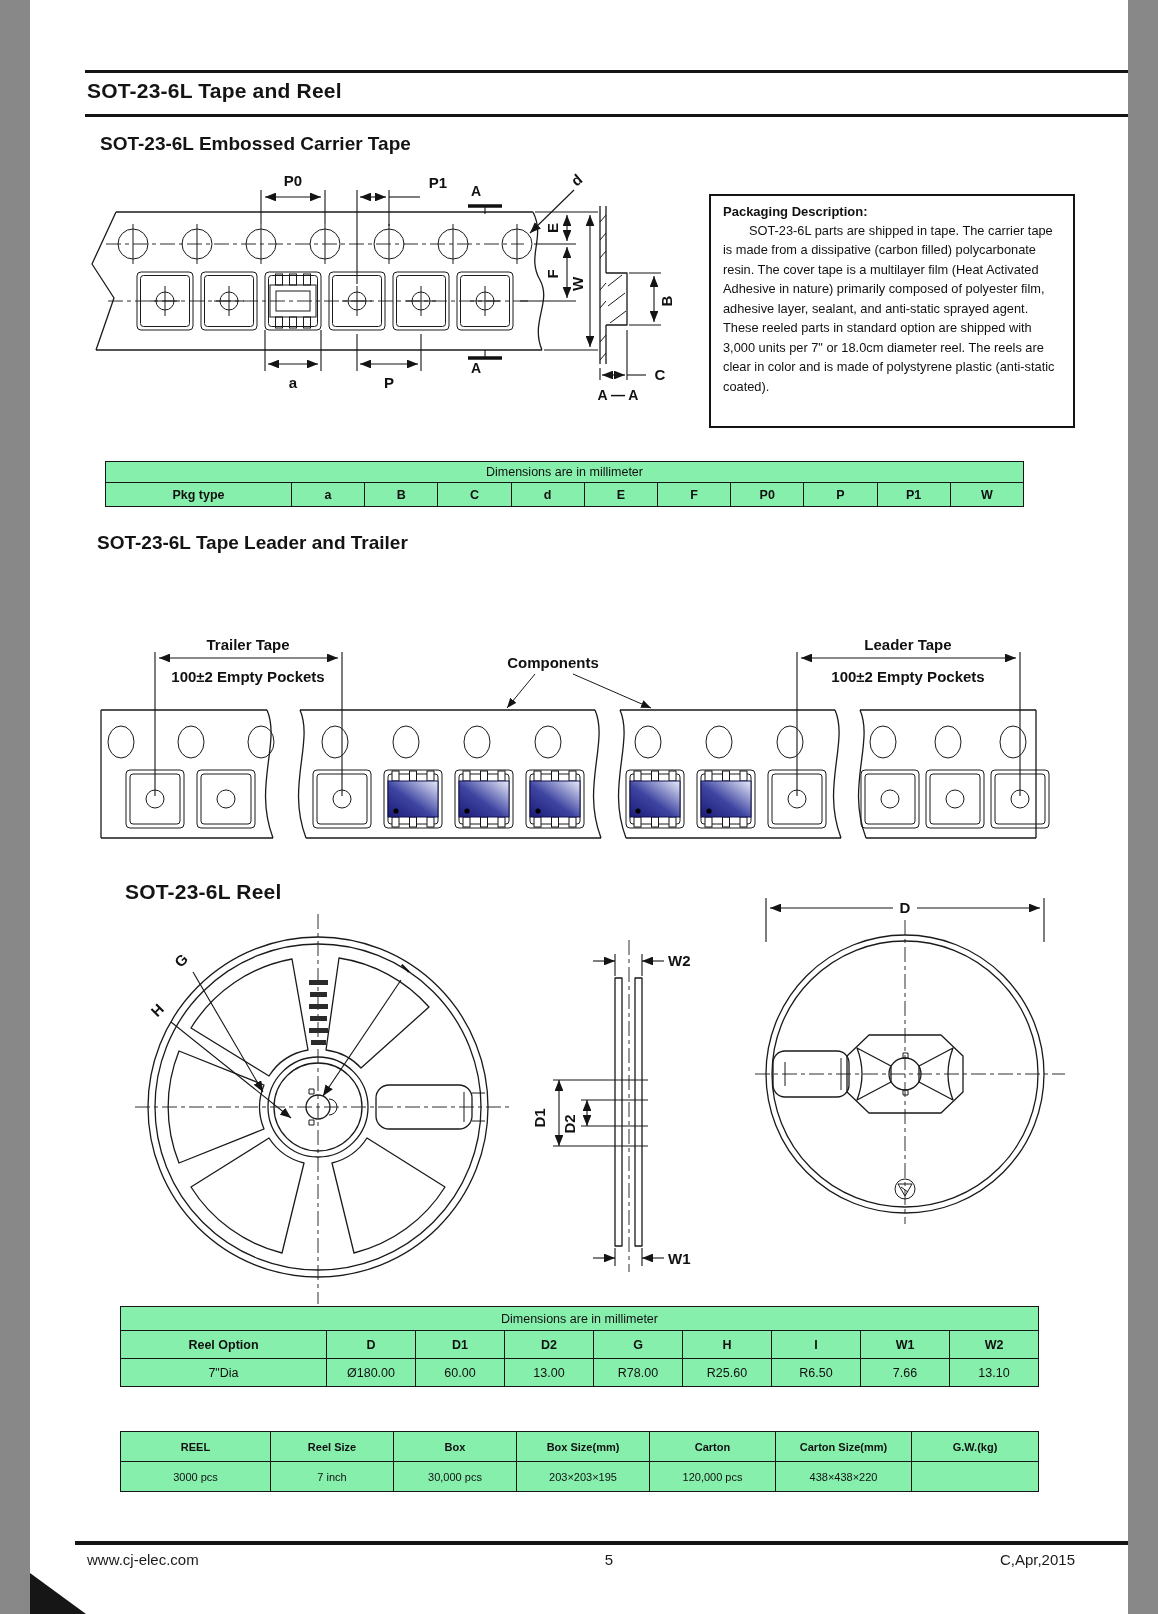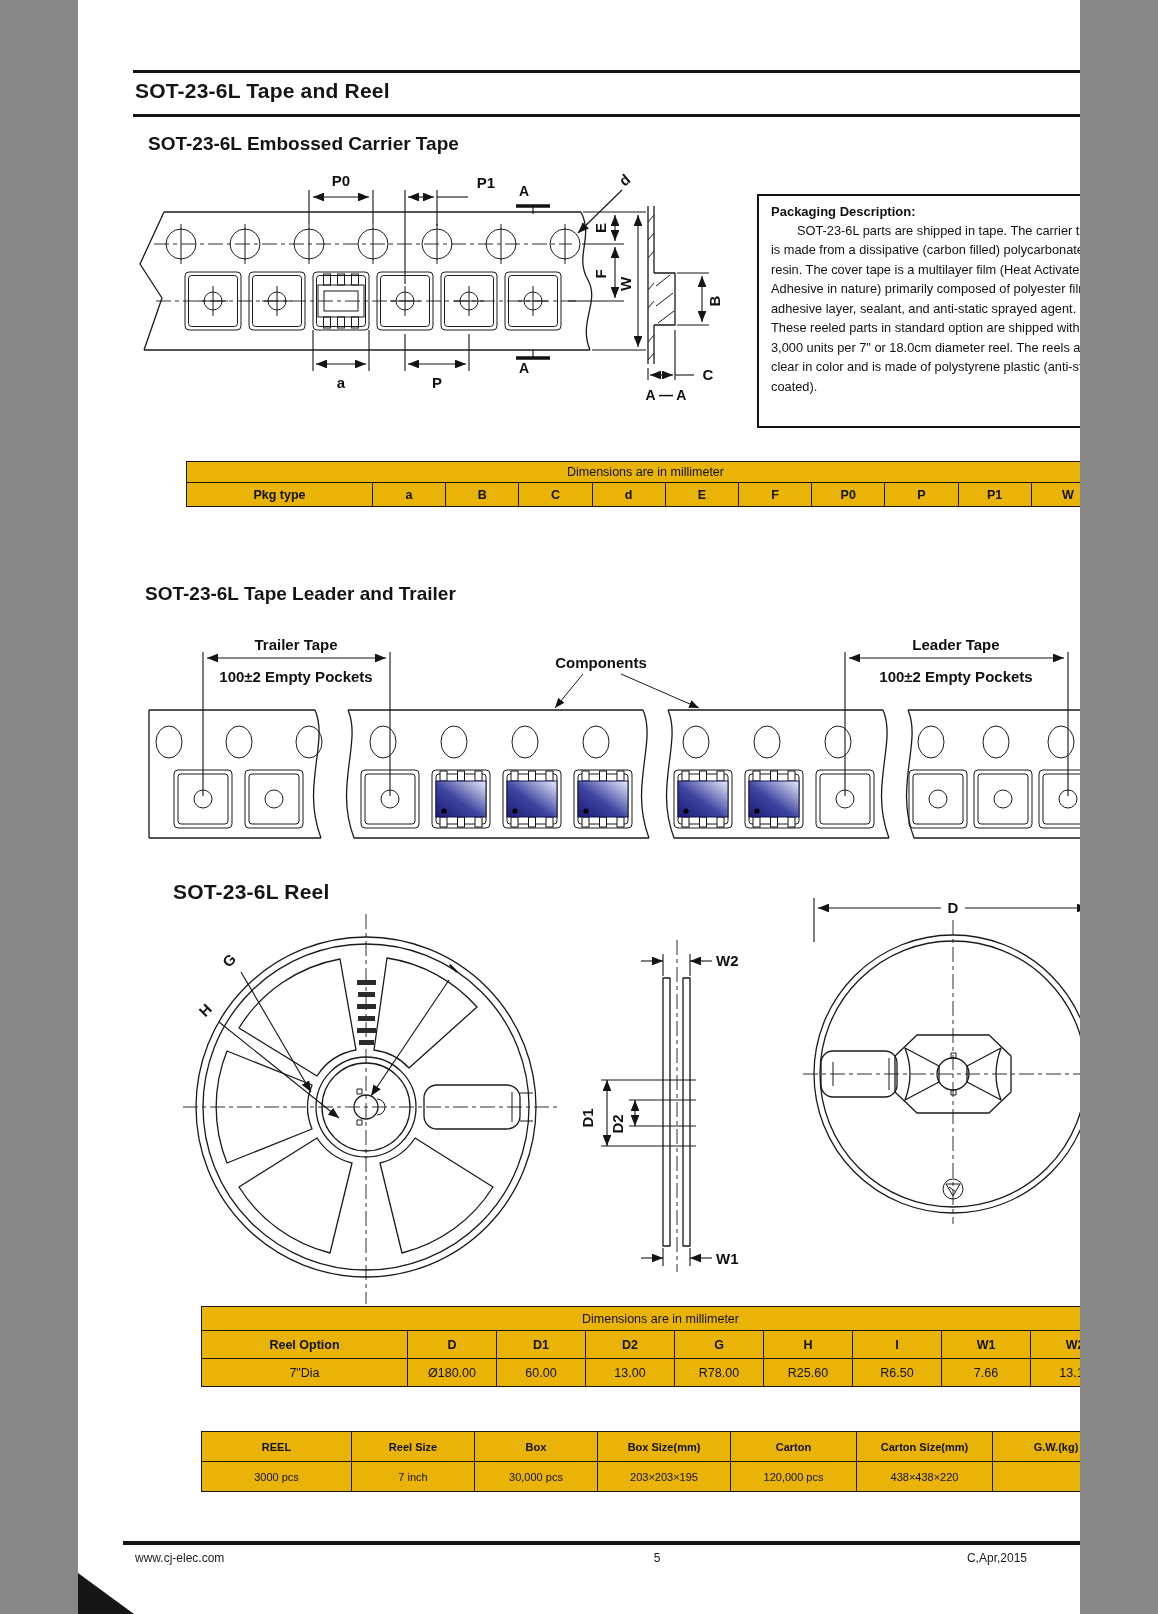--- a/index.html
+++ b/index.html
@@ -1,52 +1,52 @@
 <!DOCTYPE html>
 <html><head>
 <meta charset="utf-8">
 <style>
   html,body { margin:0; padding:0; background:#888; }
   #page {
-    position:relative; width:1002px; height:1614px; margin:0 auto;
+    position:relative; width:1098px; height:1614px; margin:0 auto;
     background:#ffffff; overflow:hidden;
     font-family:"Liberation Sans", sans-serif; color:#111;
   }
   .abs { position:absolute; }
   .rule { position:absolute; background:#141414; }
   h1,h2 { margin:0; font-weight:700; color:#141414; }
   .h1 { font-size:21px; letter-spacing:0.2px; }
   .h2 { font-size:19px; }
   
   .descbox {
     position:absolute; border:2px solid #141414; box-sizing:border-box;
     padding:8px 10px 6px 12px; background:#fff;
   }
   .descbox .t { font-size:13px; font-weight:700; margin:0 0 2px 0; }
   .descbox .b { font-size:12.8px; line-height:1.52; margin:0; text-indent:26px; }
   
-  table.dt { position:absolute; border-collapse:collapse; table-layout:fixed; background:#eab308;margin-left:33px; }
+  table.dt { position:absolute; border-collapse:collapse; table-layout:fixed; background:#86efac; }
   table.dt td {
     border:1.3px solid #161616; text-align:center; vertical-align:middle;
     font-size:12.5px; color:#111; padding:0 2px; overflow:hidden; white-space:nowrap;
   }
   table.dt td.h { font-weight:700; }
   table.t3 td { font-size:11px; }
   
   svg { position:absolute; overflow:visible; }
   .ln  { stroke:#1a1a1a; stroke-width:1.3; fill:none; stroke-linejoin:round; }
   .lnt { stroke:#1a1a1a; stroke-width:1; fill:none; }
   .cl  { stroke:#1a1a1a; stroke-width:0.9; fill:none; stroke-dasharray:15 4 4 4; }
   .dim { stroke:#141414; stroke-width:1.1; fill:none; }
   .thick { stroke:#111; stroke-width:3.5; fill:none; }
   text.dl  { font:700 15px "Liberation Sans", sans-serif; fill:#111; }
   text.dls { font:700 14px "Liberation Sans", sans-serif; fill:#111; }
   text.lab { font:700 15px "Liberation Sans", sans-serif; fill:#111; }
   
-  .fttxt { position:absolute; font-size:12px; color:#1a1a1a; }
+  .fttxt { position:absolute; font-size:15px; color:#1a1a1a; }
   .corner {
     position:absolute; left:0; bottom:0; width:56px; height:50px; background:#161616;
     clip-path:polygon(0 18%, 100% 100%, 0 100%);
   }
 </style>
 </head>
 <body>
 
 <div id="page">
 
@@ -222,21 +222,21 @@
       <td class="h">E</td>
       <td class="h">F</td>
       <td class="h">P0</td>
       <td class="h">P</td>
       <td class="h">P1</td>
       <td class="h">W</td>
     </tr>
   </tbody>
     </table>
 
-  <h2 class="h2 abs" style="left:67px;top:583px;text-align:center;">SOT-23-6L  Tape Leader and Trailer</h2>
+  <h2 class="h2 abs" style="left:67px;top:532px;text-align:center;">SOT-23-6L  Tape Leader and Trailer</h2>
 
   <svg style="left:65px;top:630px;" width="945" height="218" viewBox="0 0 945 218">
     <defs>
       <marker id="m2" viewBox="0 0 10 8" markerWidth="10" markerHeight="8" refX="10" refY="4" orient="auto-start-reverse">
         <path d="M0,0 L10,4 L0,8 Z" fill="#141414"></path>
       </marker>
       <linearGradient id="compGrad" x1="0" y1="1" x2="1" y2="0">
         <stop offset="0" stop-color="#1b1b77"></stop>
           <stop offset="0.45" stop-color="#3d44a0"></stop>
           <stop offset="1" stop-color="#e8ebfa"></stop>

